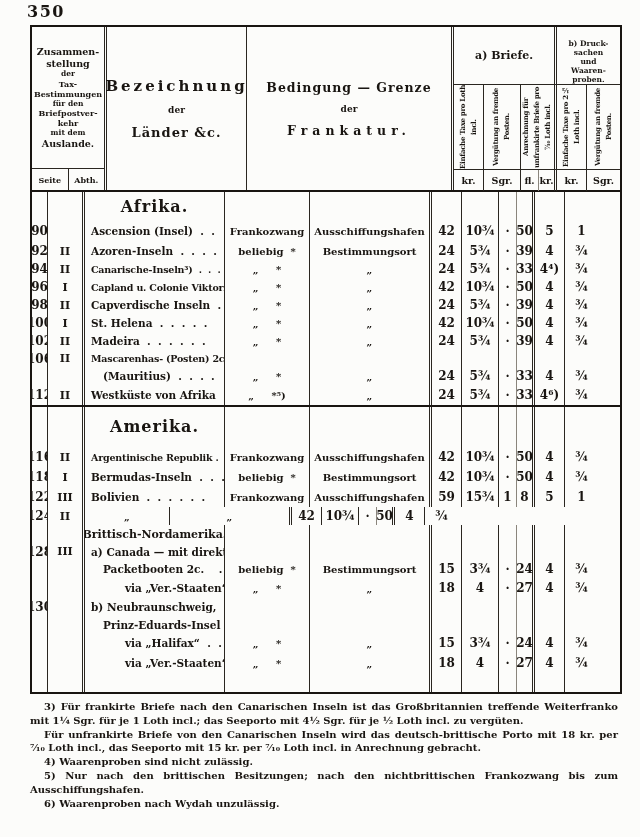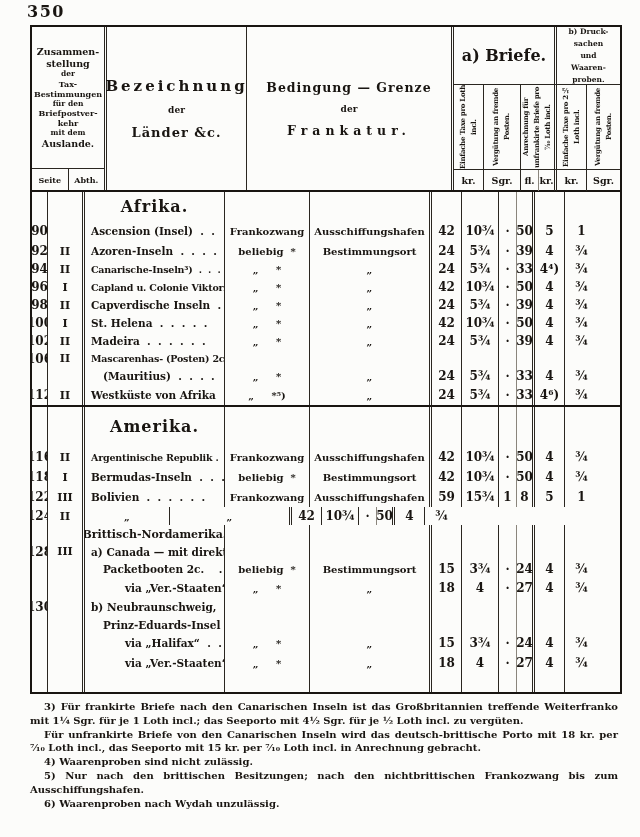--- a/index.html
+++ b/index.html
@@ -28,22 +28,22 @@
   .ht3{font-size:13px;font-weight:bold;letter-spacing:1px;}
   .h-cond{width:207px;box-sizing:border-box;display:flex;flex-direction:column;align-items:center;
     justify-content:center;text-align:center;flex:none;}
   .hc1{font-size:12.5px;font-weight:bold;letter-spacing:1px;}
   .hc2{font-size:9px;font-weight:bold;margin:9px 0;}
   .hc3{font-size:12.5px;font-weight:bold;letter-spacing:5px;}
   
   .h-right{width:166px;display:flex;flex-direction:column;flex:none;box-sizing:border-box;}
   .h-labels{height:58px;display:flex;border-bottom:1px solid #2a2620;box-sizing:border-box;flex:none;}
   .h-briefe{width:103px;box-sizing:border-box;display:flex;align-items:center;justify-content:center;
-    font-size:16px;font-weight:bold;}
-  .h-druck{width:63px;display:flex;flex-direction:column;align-items:center;justify-content:space-between;
+    font-size:11px;font-weight:bold;}
+  .h-druck{width:63px;display:flex;flex-direction:column;align-items:center;justify-content:flex-end;
     font-weight:bold;font-size:7.5px;line-height:1.2;text-align:center;}
   .h-rot{flex:1;display:flex;box-sizing:border-box;}
   .rot{display:flex;align-items:center;justify-content:center;box-sizing:border-box;overflow:hidden;height:100%;}
   .n1w{width:30px;} .n2w{width:37px;} .n3w{width:36px;} .n4w{width:30px;} .n5w{width:33px;}
   .vert{writing-mode:vertical-rl;transform:rotate(180deg);font-size:7px;font-weight:bold;
     line-height:1.55;letter-spacing:-0.3px;text-align:center;max-height:84px;}
   .h-units{height:22px;border-top:1px solid #2a2620;display:flex;box-sizing:border-box;flex:none;}
   .u{display:flex;align-items:center;justify-content:center;font-size:9.5px;font-weight:bold;box-sizing:border-box;}
   .uw1{width:30px;} .uw2{width:37px;} .uw3{width:18px;} .uw4{width:18px;} .uw5{width:30px;} .uw6{width:33px;}
   

